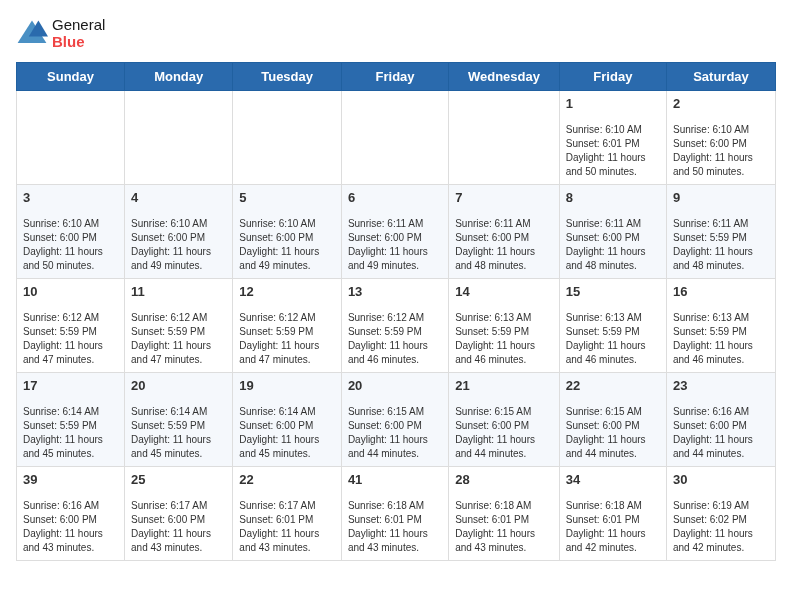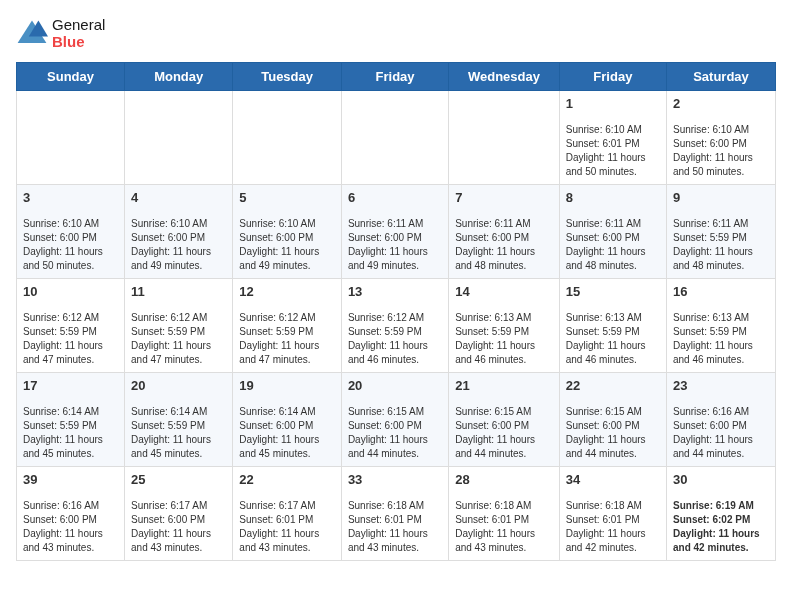--- a/index.html
+++ b/index.html
@@ -304,21 +304,21 @@
 and 43 minutes.</div>
         </td>
         <td>
           <span class="day-num">22</span>
           <div class="day-info" style="white-space: pre-line;">Sunrise: 6:17 AM
 Sunset: 6:01 PM
 Daylight: 11 hours
 and 43 minutes.</div>
         </td>
         <td>
-          <span class="day-num">33</span>
+          <span class="day-num">41</span>
           <div class="day-info" style="white-space: pre-line;">Sunrise: 6:18 AM
 Sunset: 6:01 PM
 Daylight: 11 hours
 and 43 minutes.</div>
         </td>
         <td>
           <span class="day-num">28</span>
           <div class="day-info" style="white-space: pre-line;">Sunrise: 6:18 AM
 Sunset: 6:01 PM
 Daylight: 11 hours
@@ -326,20 +326,20 @@
         </td>
         <td>
           <span class="day-num">34</span>
           <div class="day-info" style="white-space: pre-line;">Sunrise: 6:18 AM
 Sunset: 6:01 PM
 Daylight: 11 hours
 and 42 minutes.</div>
         </td>
         <td>
           <span class="day-num">30</span>
-          <div class="day-info" style="white-space: pre-line; font-weight: bold;">Sunrise: 6:19 AM
+          <div class="day-info" style="white-space: pre-line;">Sunrise: 6:19 AM
 Sunset: 6:02 PM
 Daylight: 11 hours
 and 42 minutes.</div>
         </td>
       </tr>
     </tbody>
 </table>
 
 </body></html>

